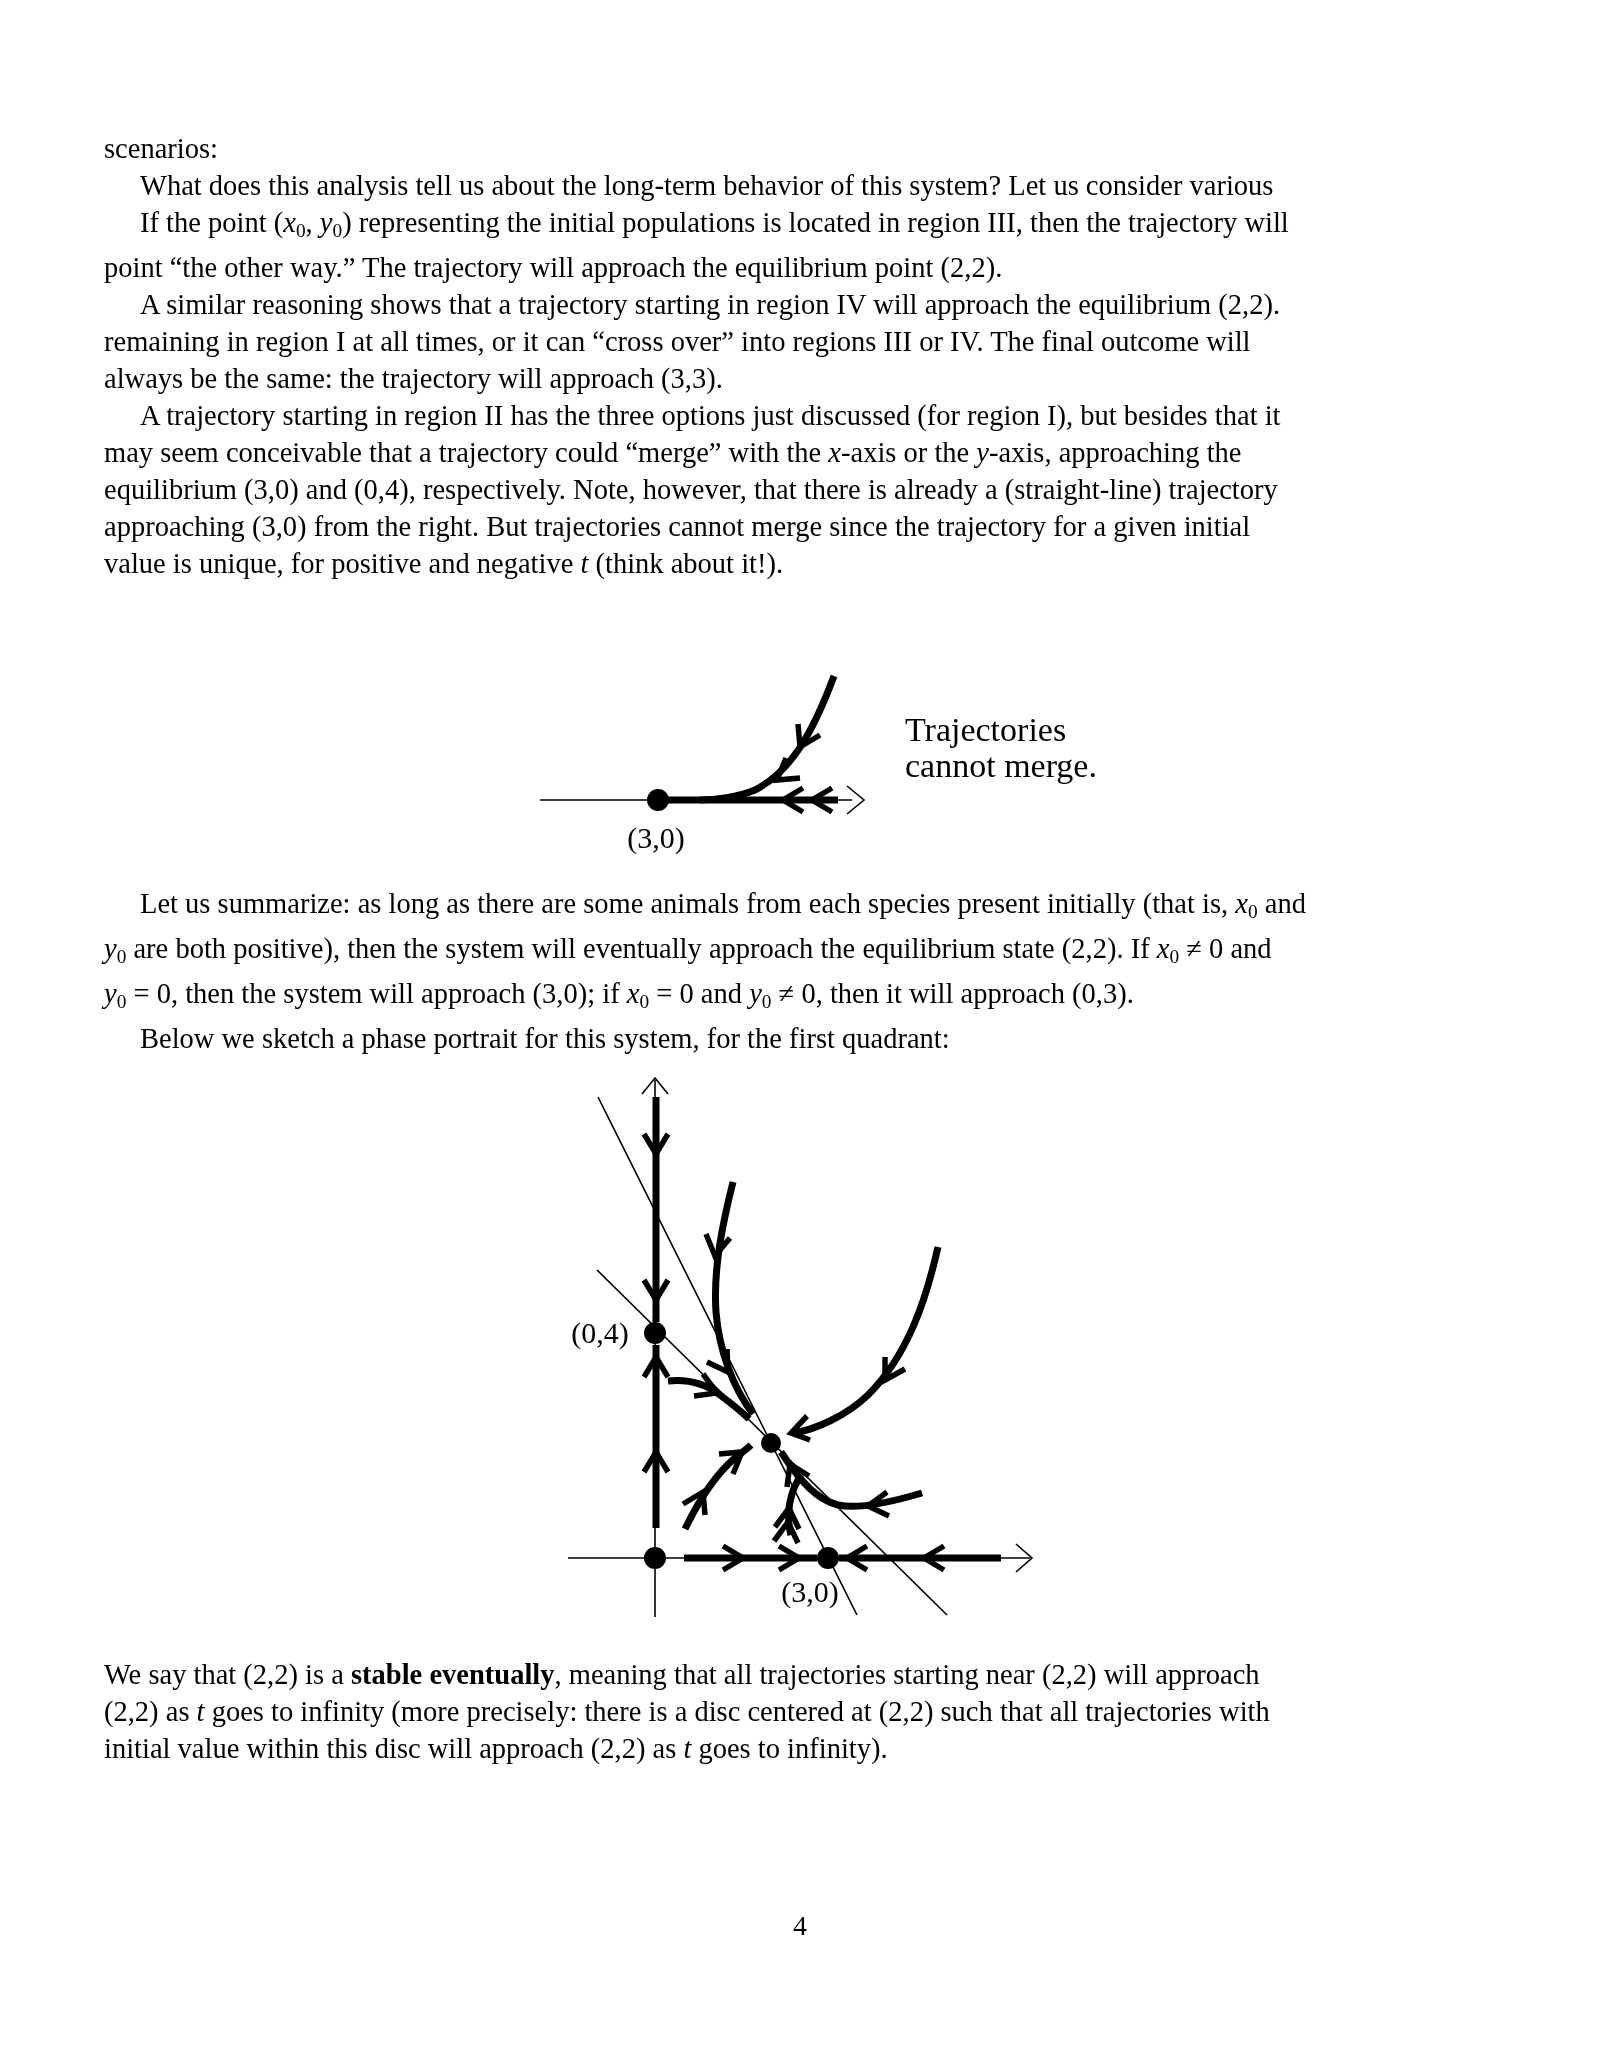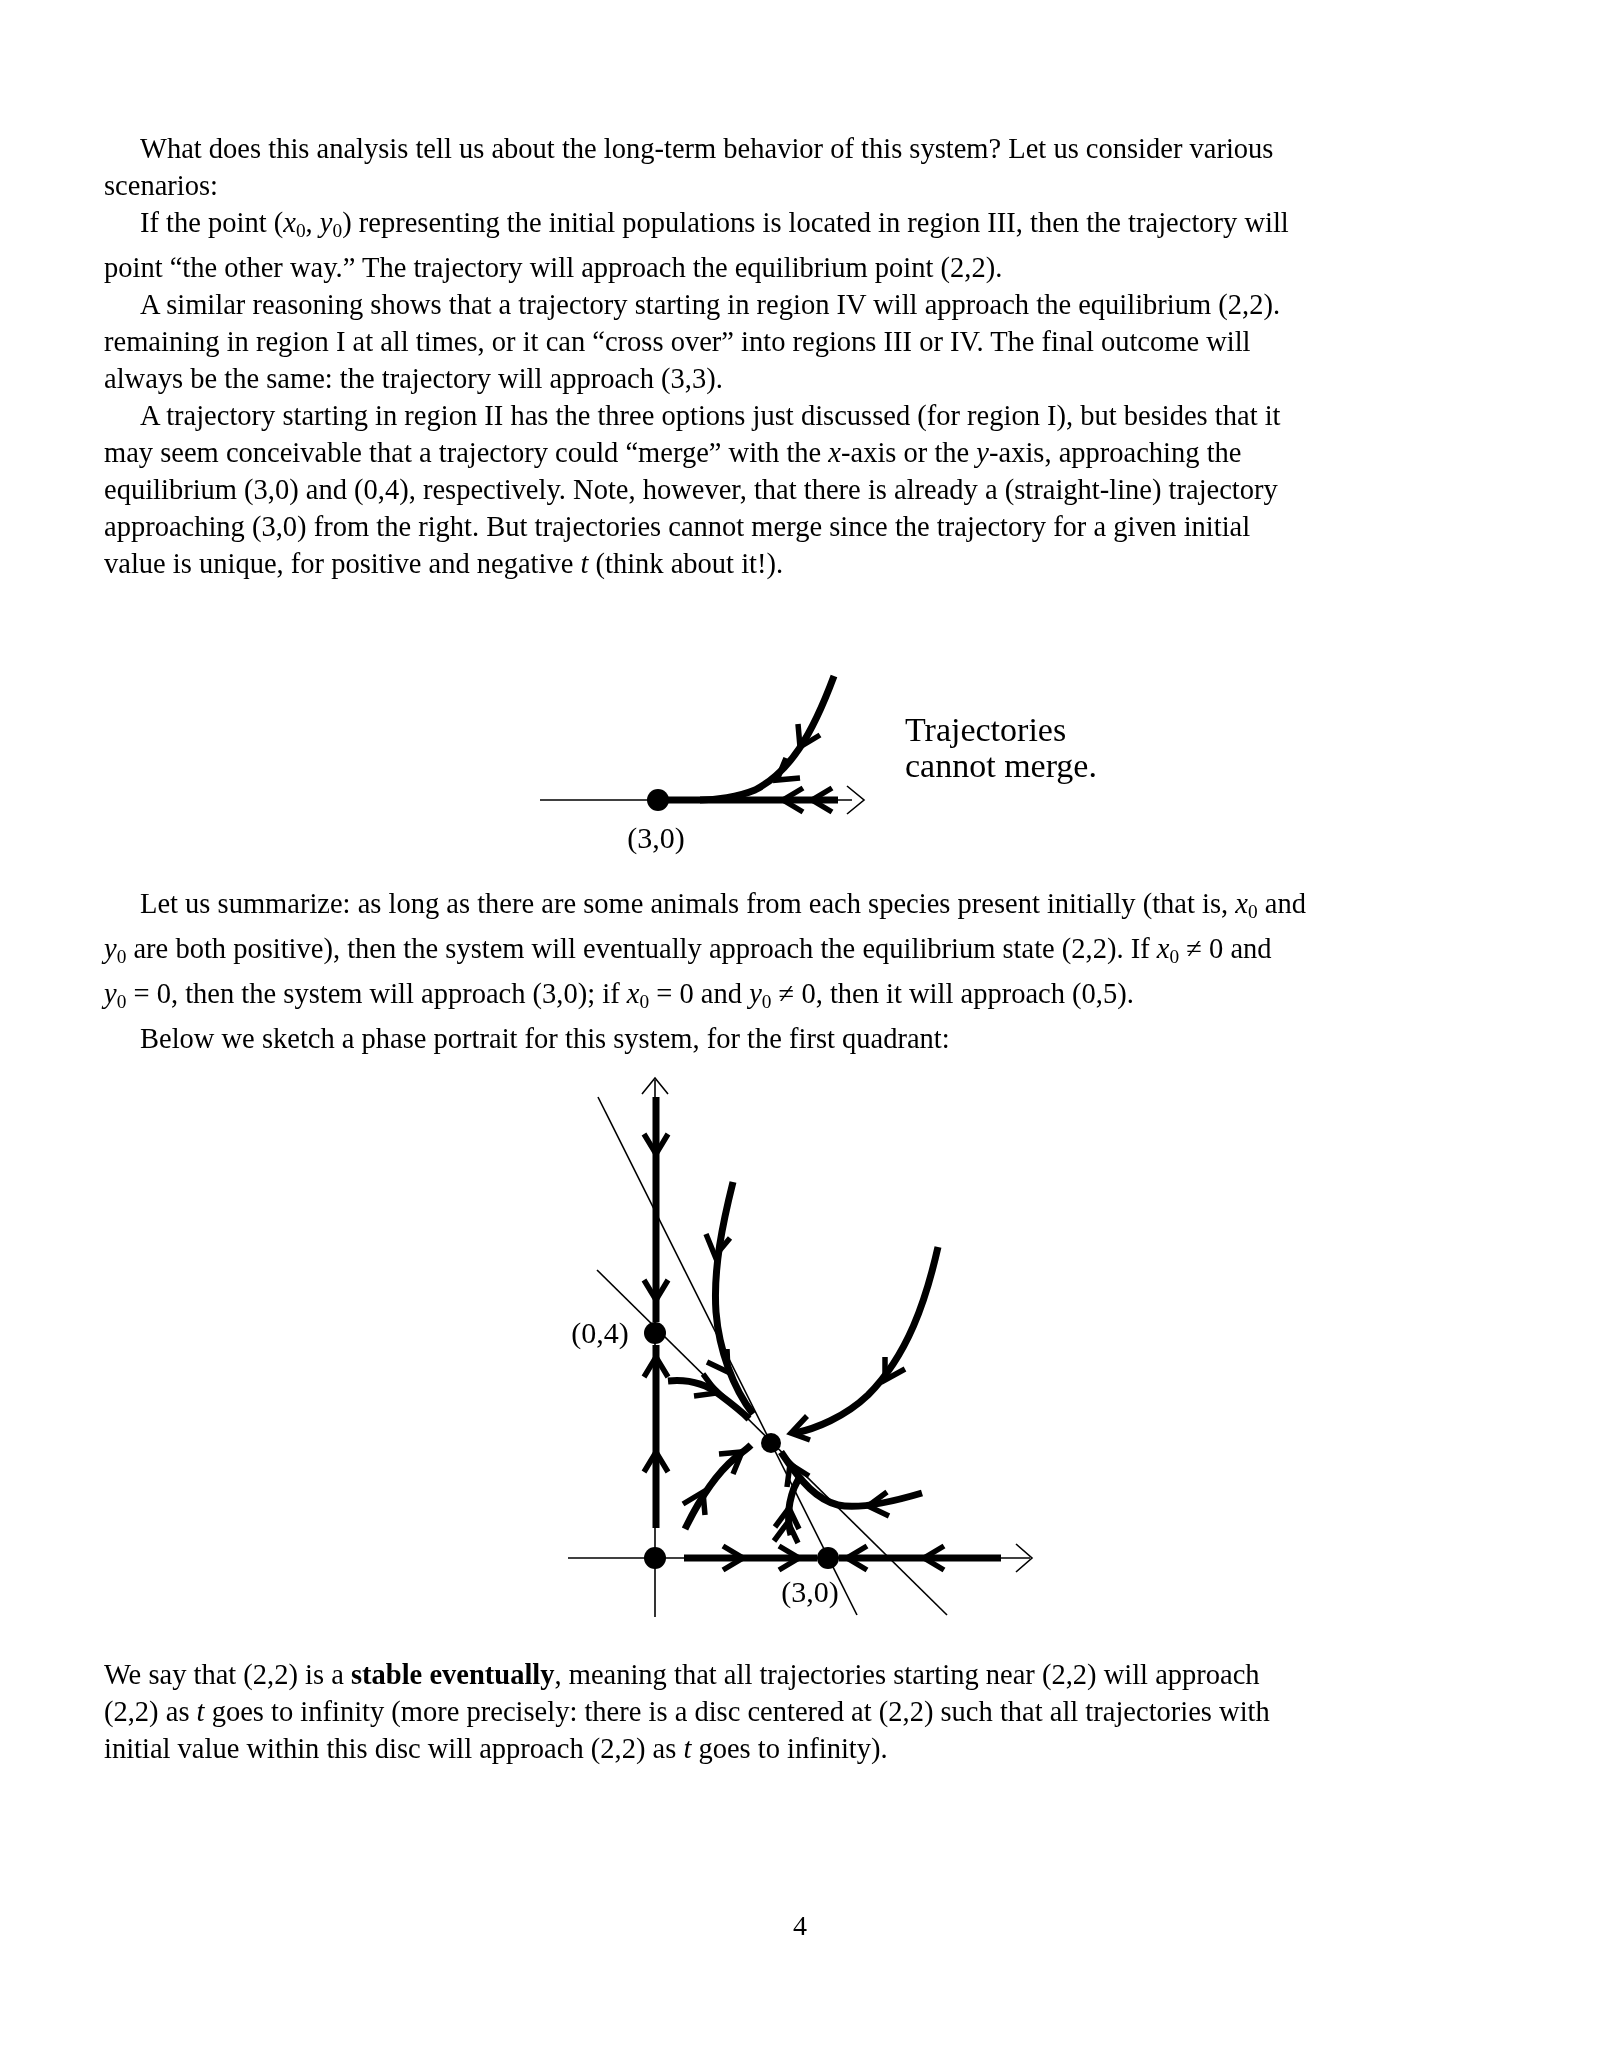--- a/index.html
+++ b/index.html
@@ -37,22 +37,22 @@
   .thick{stroke:#000;stroke-width:7;fill:none;}
   .chev{stroke:#000;stroke-width:5.5;fill:none;stroke-linejoin:miter;}
   .dot{fill:#000;stroke:none;}
 </style>
 </head>
 <body>
 
 <div class="page">
 
   <div class="textblock" style="left:104px;top:130px;">
+      <div class="line"><span>scenarios:</span></div>
       <div class="line indent"><span>What does this analysis tell us about the long-term behavior of this system? Let us consider various</span></div>
-      <div class="line"><span>scenarios:</span></div>
       <div class="line indent"><span>If the point (</span><span class="seg-i">x</span><span class="seg-sub">0</span><span>, </span><span class="seg-i">y</span><span class="seg-sub">0</span><span>) representing the initial populations is located in region III, then the trajectory will</span></div>
       <div class="line"><span>point “the other way.” The trajectory will approach the equilibrium point (2,2).</span></div>
       <div class="line indent"><span>A similar reasoning shows that a trajectory starting in region IV will approach the equilibrium (2,2).</span></div>
       <div class="line"><span>remaining in region I at all times, or it can “cross over” into regions III or IV. The final outcome will</span></div>
       <div class="line"><span>always be the same: the trajectory will approach (3,3).</span></div>
       <div class="line indent"><span>A trajectory starting in region II has the three options just discussed (for region I), but besides that it</span></div>
       <div class="line"><span>may seem conceivable that a trajectory could “merge” with the </span><span class="seg-i">x</span><span>-axis or the </span><span class="seg-i">y</span><span>-axis, approaching the</span></div>
       <div class="line"><span>equilibrium (3,0) and (0,4), respectively. Note, however, that there is already a (straight-line) trajectory</span></div>
       <div class="line"><span>approaching (3,0) from the right. But trajectories cannot merge since the trajectory for a given initial</span></div>
       <div class="line"><span>value is unique, for positive and negative </span><span class="seg-i">t</span><span> (think about it!).</span></div>
@@ -72,21 +72,21 @@
   </svg>
 
   <div class="fig-caption">
     <div>Trajectories</div>
     <div>cannot merge.</div>
   </div>
 
   <div class="textblock" style="left:104px;top:885px;">
       <div class="line indent"><span>Let us summarize: as long as there are some animals from each species present initially (that is, </span><span class="seg-i">x</span><span class="seg-sub">0</span><span> and</span></div>
       <div class="line"><span class="seg-i">y</span><span class="seg-sub">0</span><span> are both positive), then the system will eventually approach the equilibrium state (2,2). If </span><span class="seg-i">x</span><span class="seg-sub">0</span><span> ≠ 0 and</span></div>
-      <div class="line"><span class="seg-i">y</span><span class="seg-sub">0</span><span> = 0, then the system will approach (3,0); if </span><span class="seg-i">x</span><span class="seg-sub">0</span><span> = 0 and </span><span class="seg-i">y</span><span class="seg-sub">0</span><span> ≠ 0, then it will approach (0,5).</span></div>
+      <div class="line"><span class="seg-i">y</span><span class="seg-sub">0</span><span> = 0, then the system will approach (3,0); if </span><span class="seg-i">x</span><span class="seg-sub">0</span><span> = 0 and </span><span class="seg-i">y</span><span class="seg-sub">0</span><span> ≠ 0, then it will approach (0,3).</span></div>
       <div class="line indent"><span>Below we sketch a phase portrait for this system, for the first quadrant:</span></div>
     </div>
 
   <svg class="figure" style="left:540px;top:1050px;" width="540" height="580" viewBox="540 1050 540 580">
 
     <line class="thin" x1="655" y1="1617" x2="655" y2="1080"></line>
     <polyline class="thin" points="642,1094 655,1078 668,1094"></polyline>
     <line class="thin" x1="568" y1="1558" x2="1030" y2="1558"></line>
     <polyline class="thin" points="1016,1544 1032,1558 1016,1572"></polyline>
 

